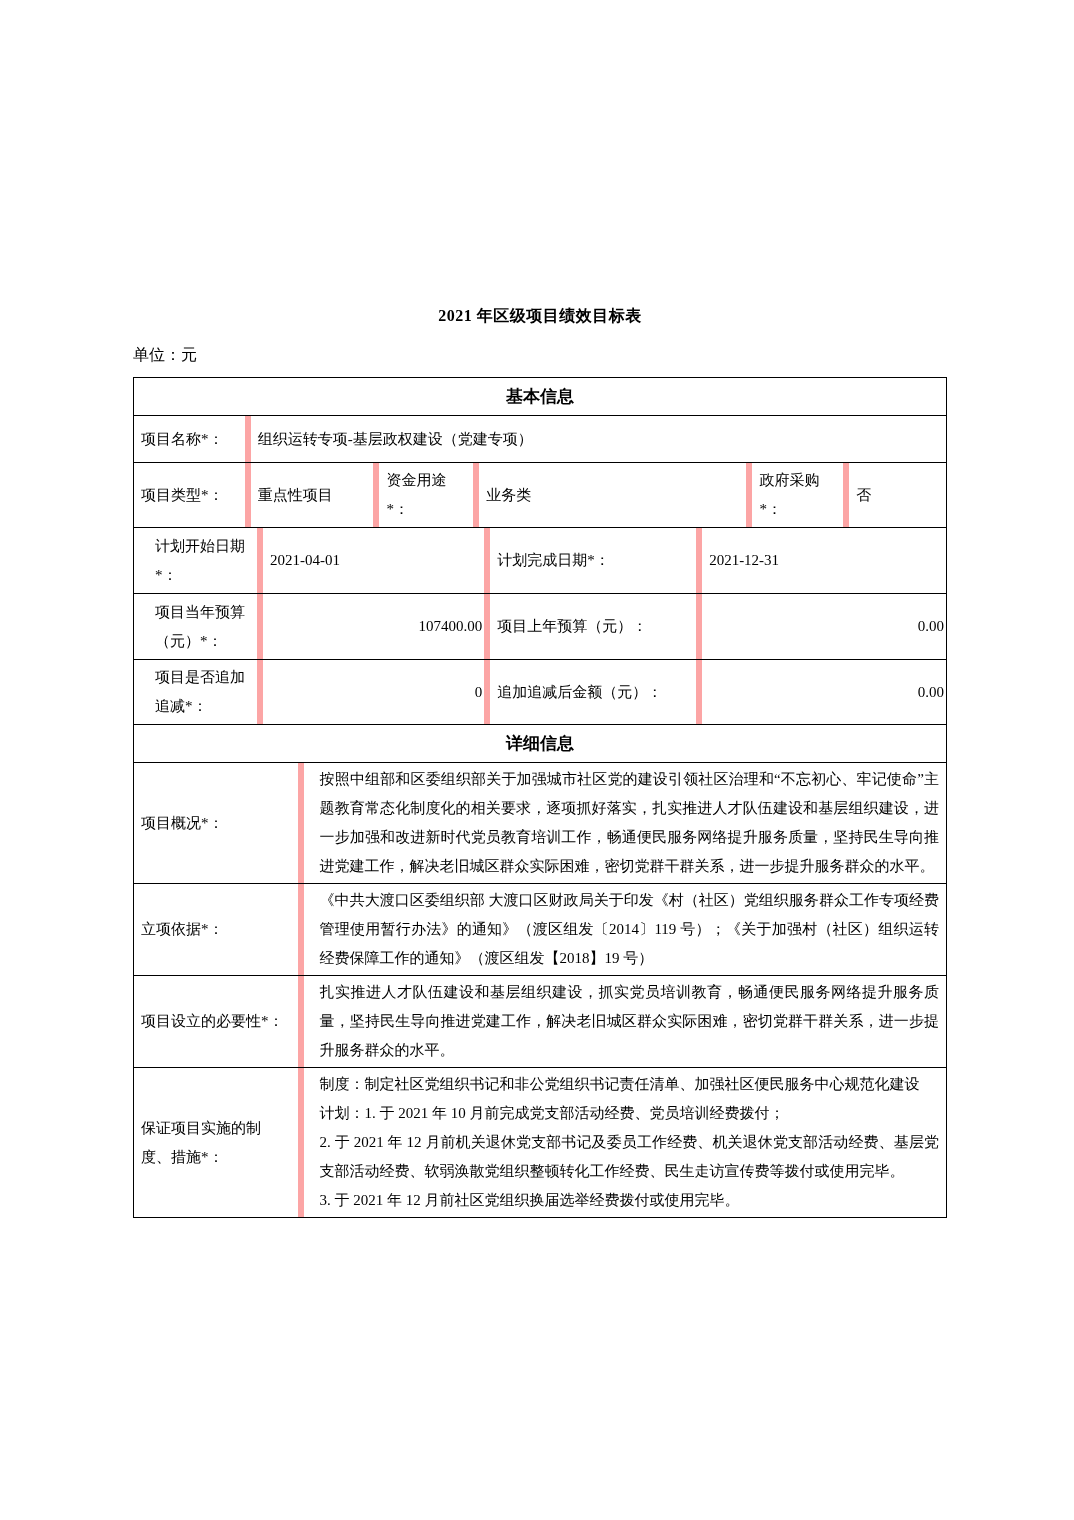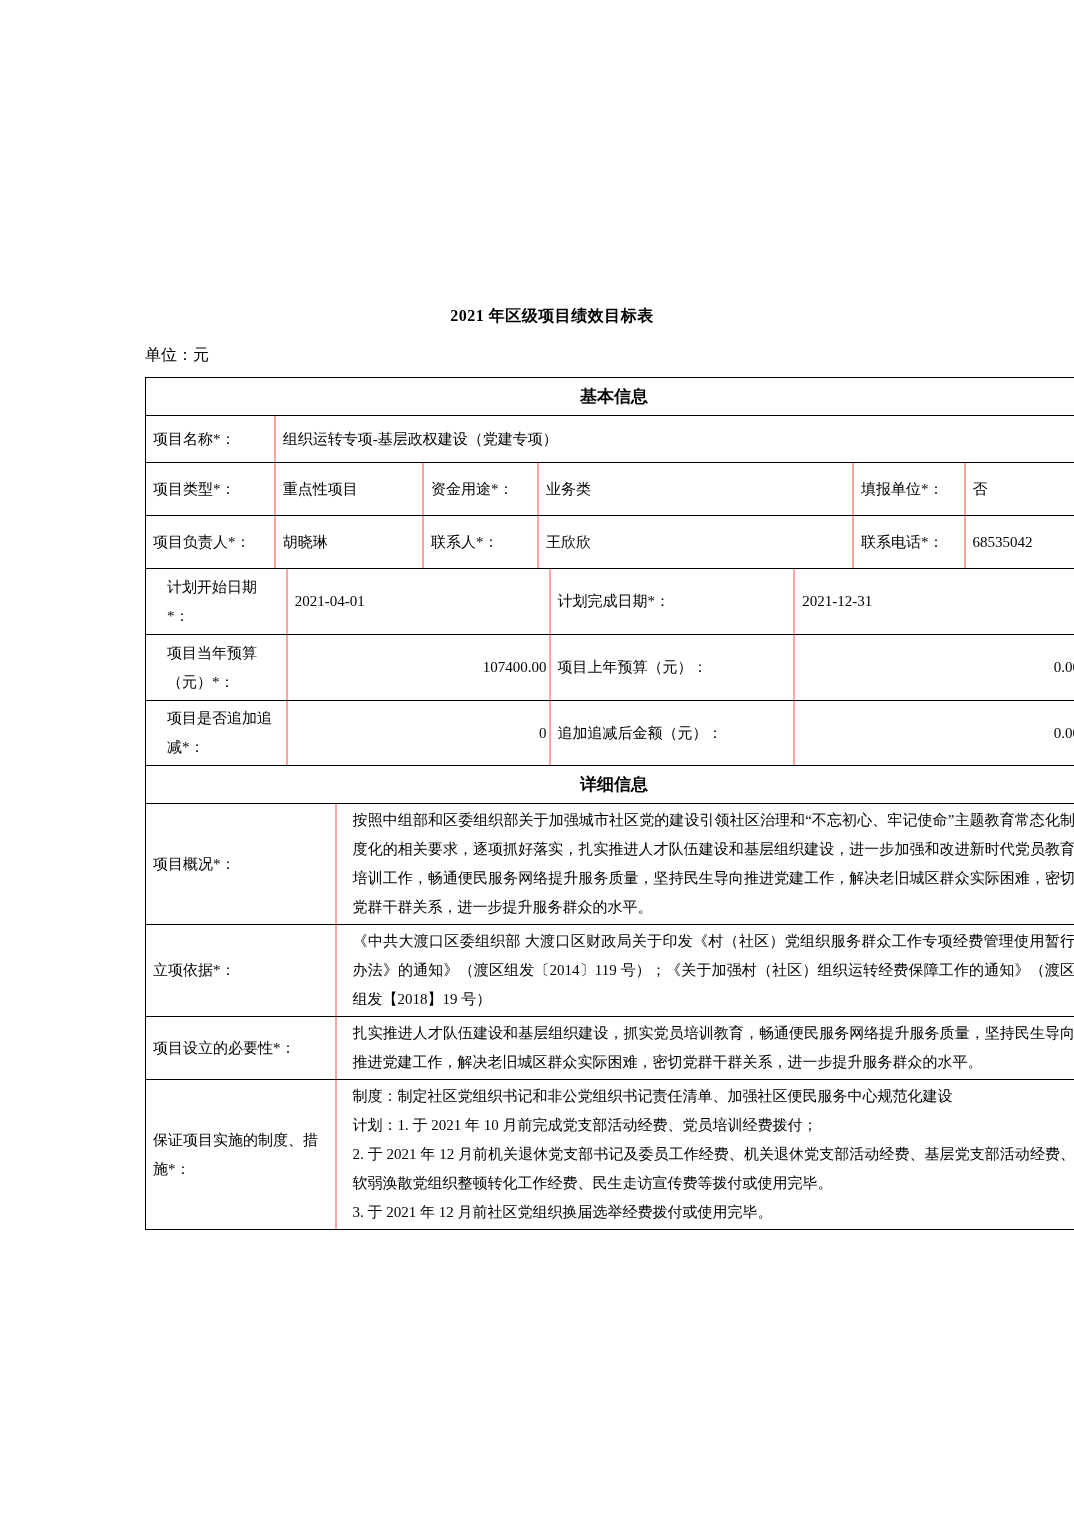--- a/index.html
+++ b/index.html
@@ -10,21 +10,21 @@
   body {
     width: 1074px;
     height: 1520px;
     position: relative;
     font-family: "Liberation Serif", "DejaVu Serif", serif;
     color: #000000;
     overflow: hidden;
   }
   .doc {
     position: absolute;
-    left: 145px;
+    left: 133px;
     top: 305px;
     width: 814px;
   }
   .doc-title {
     text-align: center;
     font-size: 16px;
     font-weight: bold;
     line-height: 22px;
     margin-bottom: 17px;
     letter-spacing: 0.5px;
@@ -32,32 +32,32 @@
   .unit-line {
     display: flex;
     justify-content: space-between;
     align-items: flex-end;
     font-size: 16px;
     line-height: 22px;
     margin-bottom: 11px;
   }
   .tbl {
     border: 1px solid #000000;
-    width: 938px;
+    width: 814px;
     box-sizing: border-box;
   }
   .row {
     display: flex;
     border-top: 1px solid #000000;
     align-items: stretch;
   }
   .row:first-child { border-top: none; }
   .cell {
     box-sizing: border-box;
-    border-left: 2px solid #fca5a5;
+    border-left: 6px solid #fca5a5;
     padding: 3px 7px;
     font-size: 15px;
     line-height: 29px;
     display: flex;
     align-items: center;
     text-align: left;
     overflow: hidden;
   }
   .cell:first-child { border-left: none; }
   .section-row { min-height: 37px; }
@@ -125,32 +125,24 @@
     <div class="row r-name">
       <div class="cell c-name-l">项目名称*：</div>
       <div class="cell c-name-v">组织运转专项-基层政权建设（党建专项）</div>
     </div>
 
     <div class="row r-six">
       <div class="cell c6-1">项目类型*：</div>
       <div class="cell c6-2">重点性项目</div>
       <div class="cell c6-3">资金用途*：</div>
       <div class="cell c6-4">业务类</div>
-      <div class="cell c6-5">填报单位*：</div>
+      <div class="cell c6-5">政府采购*：</div>
       <div class="cell c6-6">否</div>
     </div>
 
-    <div class="row r-six">
-      <div class="cell c6-1">项目负责人*：</div>
-      <div class="cell c6-2">胡晓琳</div>
-      <div class="cell c6-3">联系人*：</div>
-      <div class="cell c6-4">王欣欣</div>
-      <div class="cell c6-5">联系电话*：</div>
-      <div class="cell c6-6">68535042</div>
-    </div>
 
     <div class="row r-four">
       <div class="cell c4-1">计划开始日期*：</div>
       <div class="cell c4-2">2021-04-01</div>
       <div class="cell c4-3">计划完成日期*：</div>
       <div class="cell c4-4">2021-12-31</div>
     </div>
 
     <div class="row r-four">
       <div class="cell c4-1">项目当年预算（元）*：</div>

